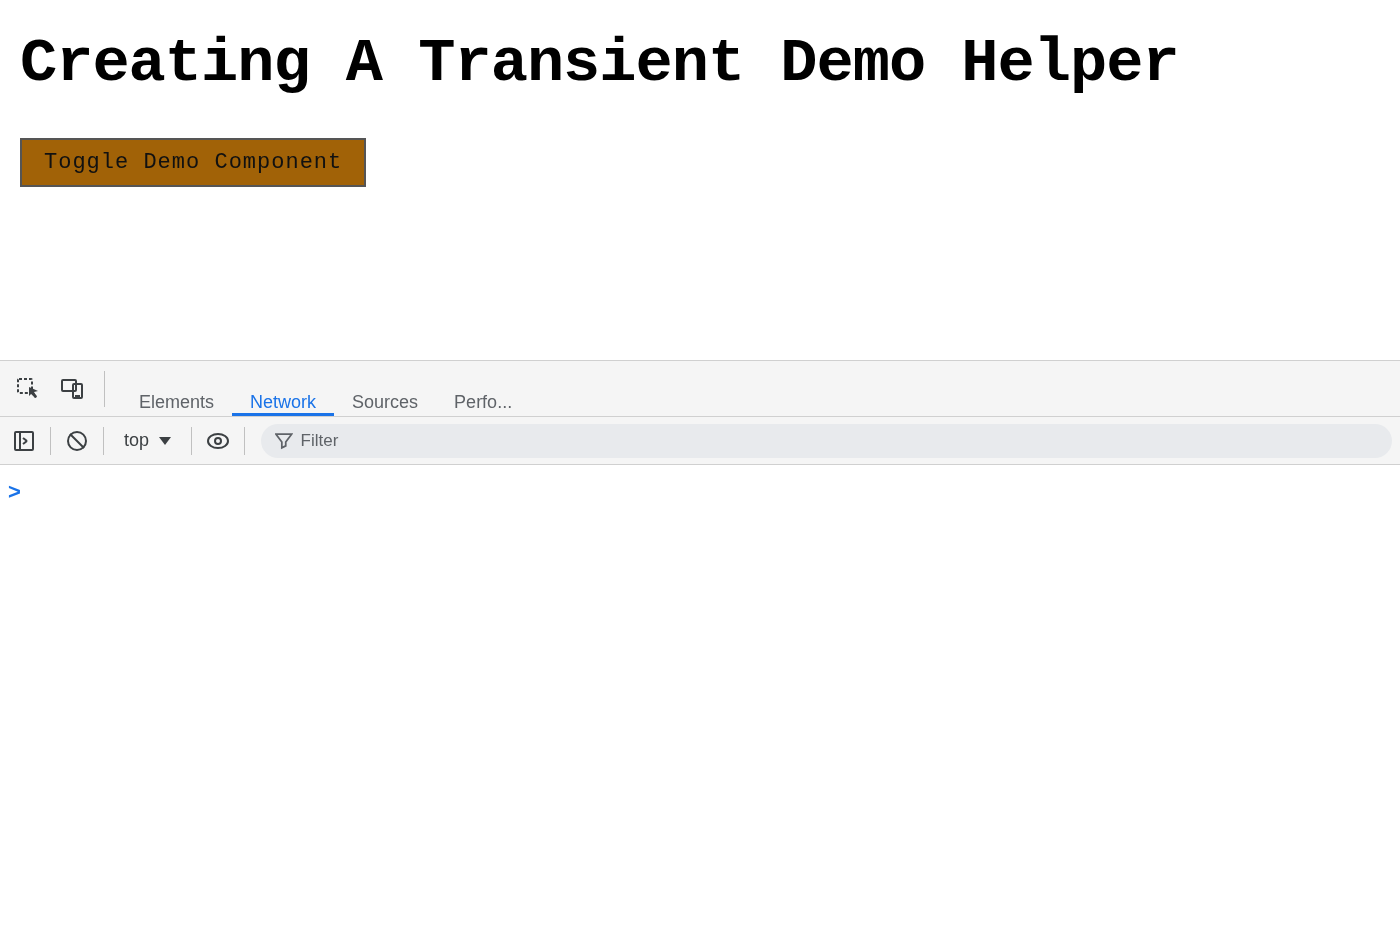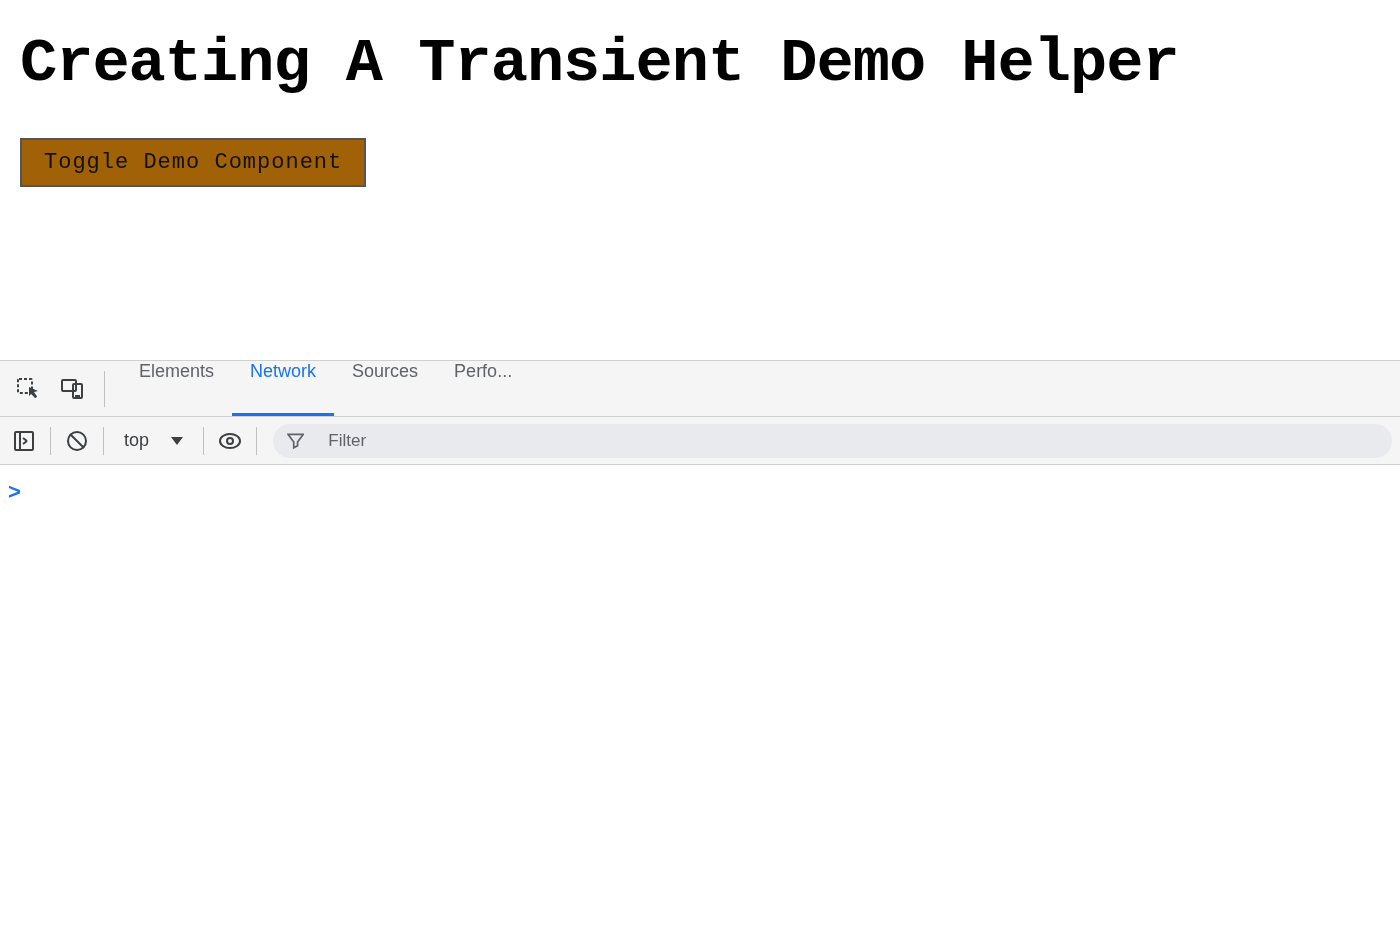--- a/index.html
+++ b/index.html
@@ -95,21 +95,21 @@
     }
 
     .devtools-tabs {
       display: flex;
       align-items: stretch;
       flex: 1;
     }
 
     .devtools-tab {
       display: flex;
-      align-items: flex-start;
+      align-items: flex-end;
       padding: 0 18px;
       font-size: 18px;
       color: #5f6368;
       cursor: pointer;
       position: relative;
       border-bottom: 3px solid transparent;
       font-weight: 400;
       white-space: nowrap;
     }
 
@@ -145,40 +145,40 @@
     .console-divider {
       width: 1px;
       height: 28px;
       background: #c0c0c0;
       margin: 0 4px;
     }
 
     .top-selector {
       display: flex;
       align-items: center;
-      gap: 22px;
+      gap: 10px;
       padding: 4px 10px;
       background: #f5f5f5;
       border: none;
       cursor: pointer;
       font-size: 18px;
       color: #3c4043;
       border-radius: 4px;
     }
 
     .filter-container {
       flex: 1;
       margin-left: 6px;
       display: flex;
       align-items: center;
       background: #e8eaed;
       border-radius: 20px;
       padding: 0 14px;
       height: 34px;
-      gap: 24px;
+      gap: 8px;
     }
 
     .filter-input {
       border: none;
       background: transparent;
       outline: none;
       font-size: 17px;
       color: #3c4043;
       width: 100%;
     }

